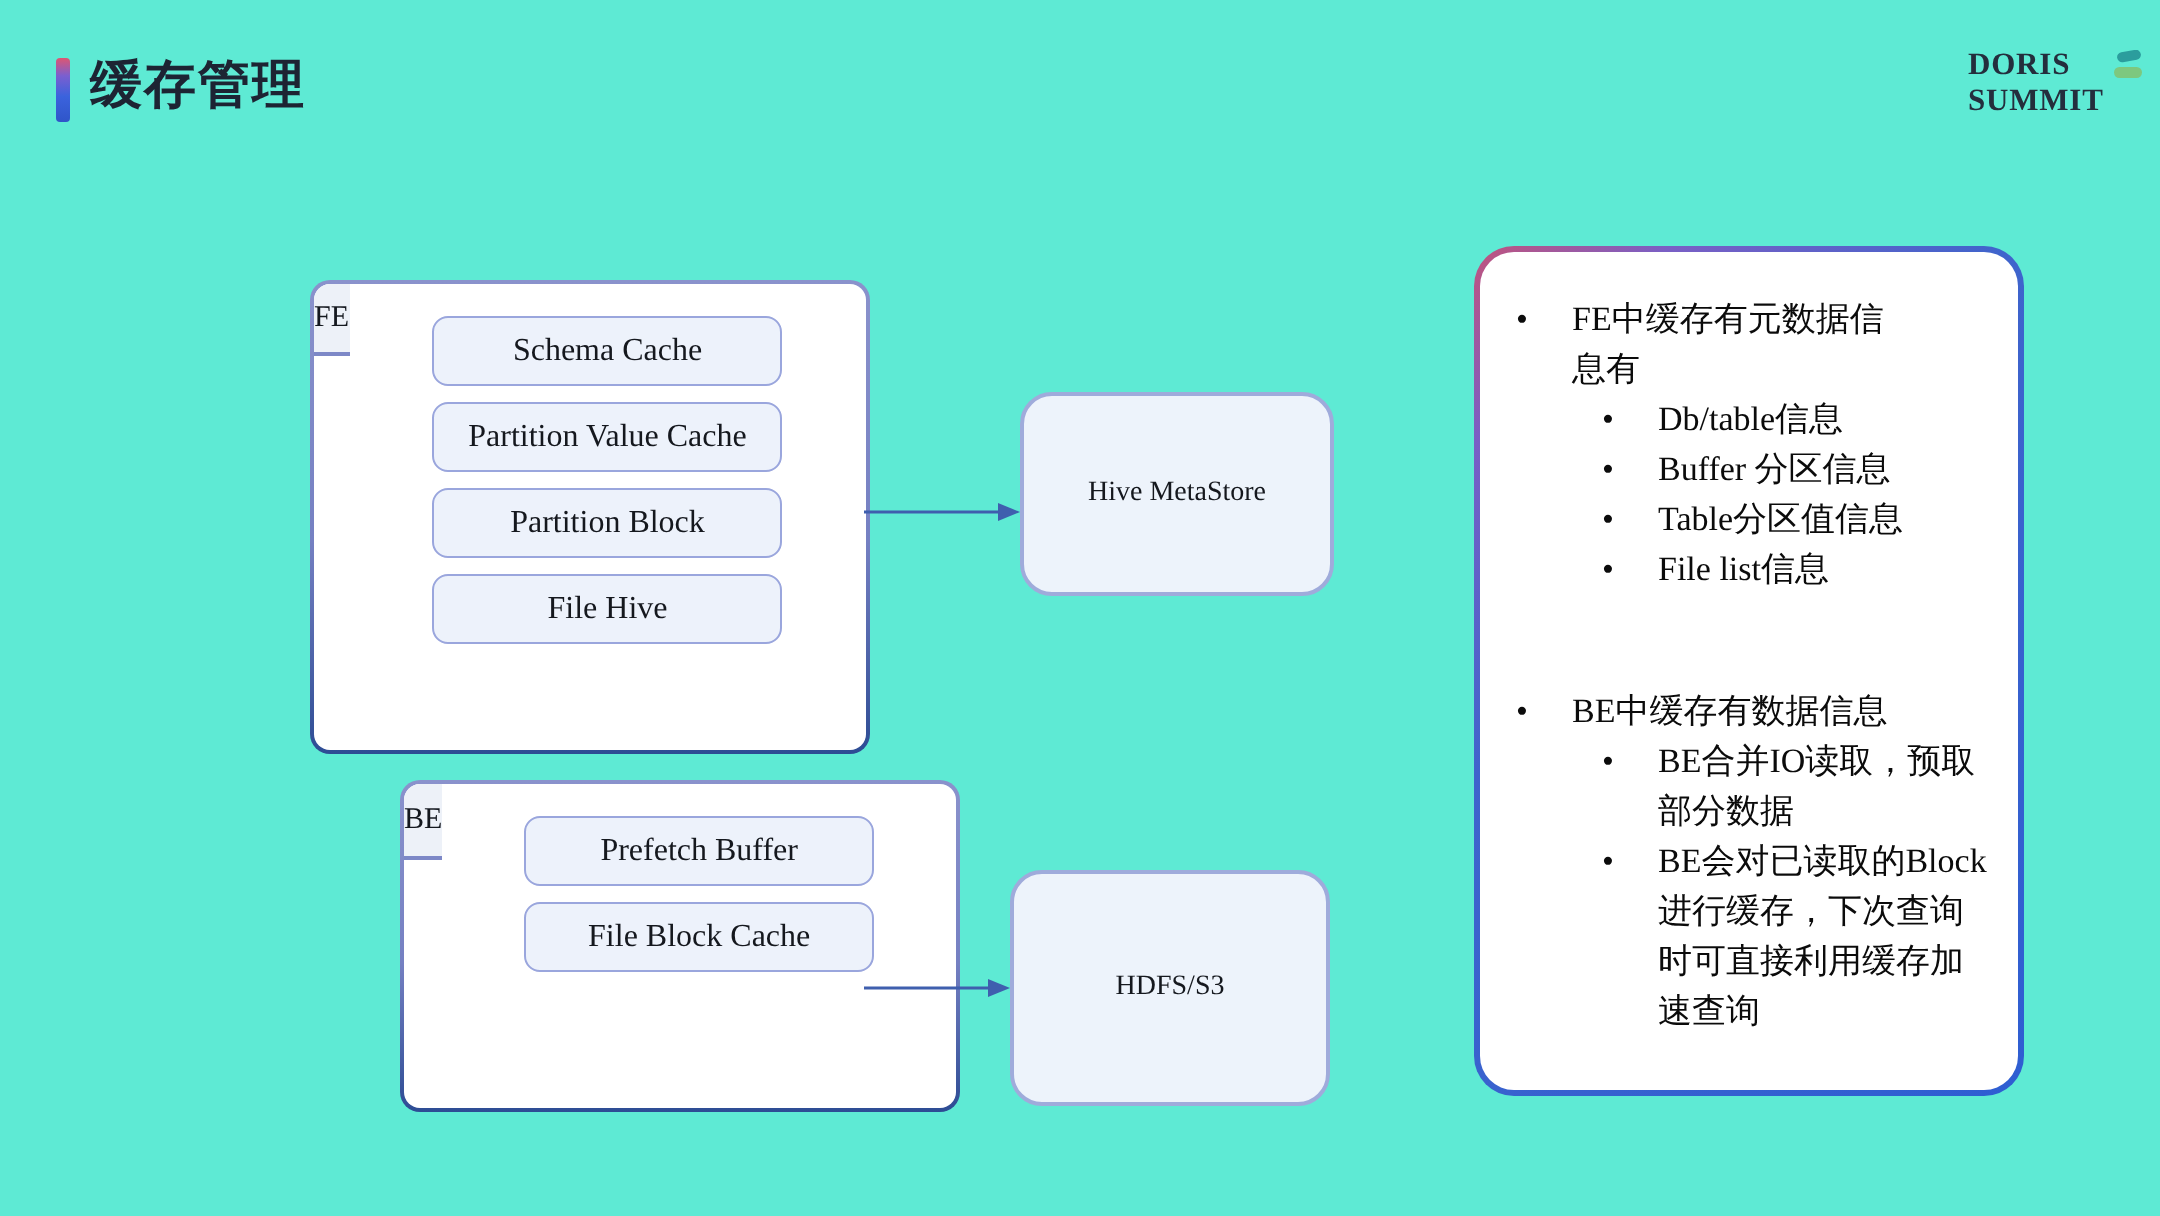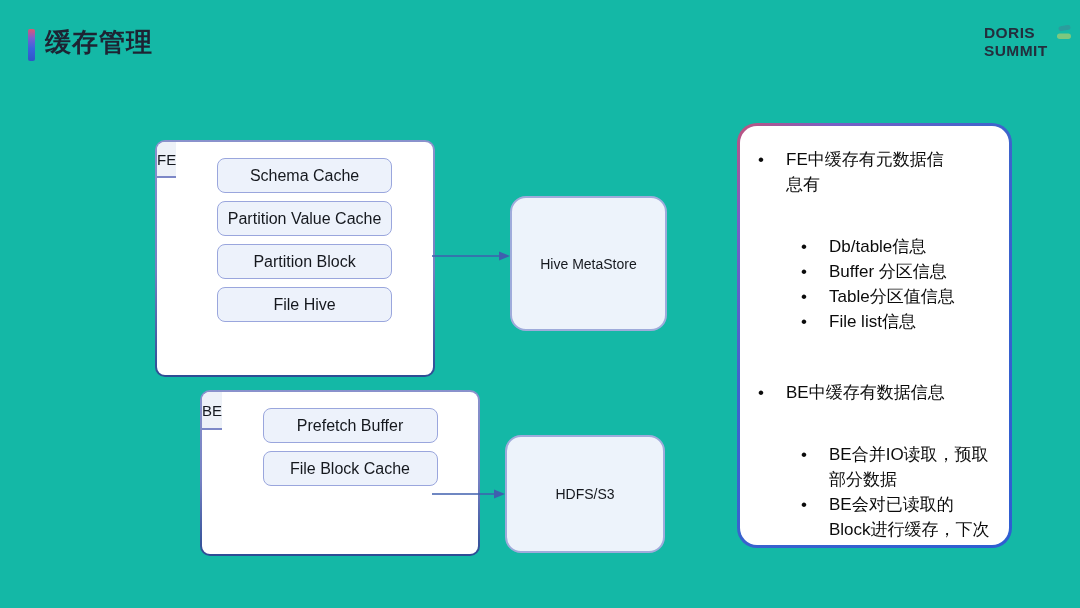--- a/index.html
+++ b/index.html
@@ -1,18 +1,18 @@
 <!DOCTYPE html>
 <html><head>
 <meta charset="utf-8">
 <style>
   html,body{margin:0;padding:0;background:#ffffff;}
   .slide{
-    position:relative;width:1080px;height:608px;background:#14b8a6;overflow:hidden;
-    font-family:Liberation Sans, sans-serif;
+    position:relative;width:1080px;height:608px;background:#5eead4;overflow:hidden;
+    font-family:Liberation Serif, serif;
   }
 
   
   .accent-bar{
     position:absolute;left:28px;top:29px;width:7px;height:32px;border-radius:2px;
     background:linear-gradient(180deg,#dd5672 0%,#7a5fd0 28%,#3b63dd 60%,#2f55c9 100%);
   }
   .page-title{
     position:absolute;left:45px;top:25px;margin:0;
     font-size:26px;font-weight:700;color:#1d2433;letter-spacing:1px;
@@ -68,21 +68,21 @@
   }
   .panel-inner{
     background:#ffffff;border-radius:17px;height:100%;box-sizing:border-box;
     padding:21px 14px 16px 16px;overflow:hidden;
     font-size:17px;line-height:25px;color:#0b0b0b;
   }
   .note-row{display:flex;}
   .note-row .bullet{flex:0 0 auto;}
   .note-l1 > .bullet{width:28px;padding-left:2px;}
   .note-l1 > .text{max-width:170px;}
-  .note-sub{padding-left:45px;margin-top:37px;}
+  .note-sub{padding-left:45px;}
   .note-l2 > .bullet{width:28px;}
   .note-l2 > .text{max-width:172px;}
   .bullet::before{content:"\2022";}
   .note-section + .note-section{margin-top:46px;}
 </style>
 </head>
 <body>
 
 <div class="slide">
 
@@ -115,21 +115,21 @@
   <div class="group-wrap" style="left:155px;top:390px;width:276px;height:162px;margin-left:45px;">
     <div class="group-inner">
       <div class="group-header" style="height:36px;">BE</div>
       <div class="group-body">
         <div class="cache-box">Prefetch Buffer</div>
         <div class="cache-box">File Block Cache</div>
       </div>
     </div>
   </div>
 
-  <div class="target-box" style="left:510px;top:196px;width:157px;height:135px;">Hive MetaStore</div>
+  <div class="target-box" style="left:510px;top:196px;width:157px;height:102px;">Hive MetaStore</div>
   <div class="target-box" style="left:505px;top:435px;width:160px;height:118px;">HDFS/S3</div>
 
   <svg class="arrows" viewBox="0 0 1080 608">
     <g>
       <line x1="432" y1="256" x2="501" y2="256" stroke="#3f5fae" stroke-width="1.5"></line>
       <polygon points="510,256 499,251.5 499,260.5" fill="#3f5fae"></polygon>
     </g>
     <g>
       <line x1="432" y1="494" x2="496" y2="494" stroke="#3f5fae" stroke-width="1.5"></line>
       <polygon points="505,494 494,489.5 494,498.5" fill="#3f5fae"></polygon>

